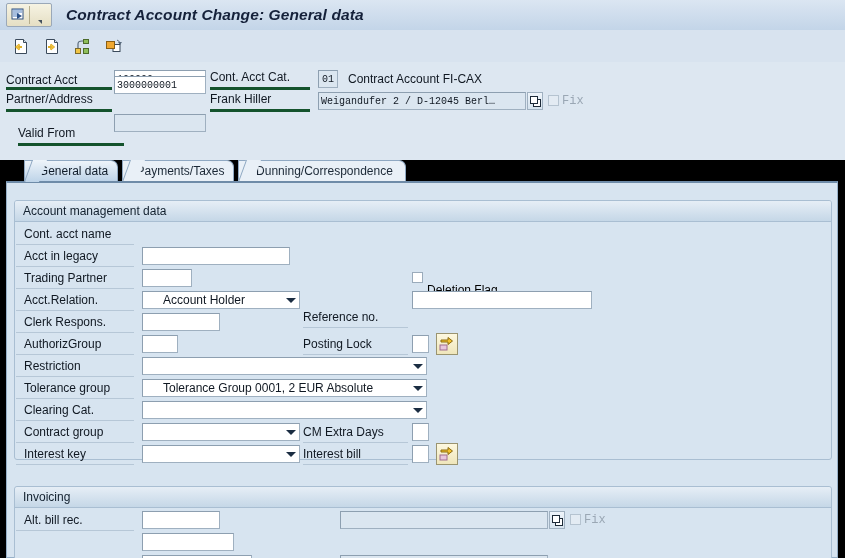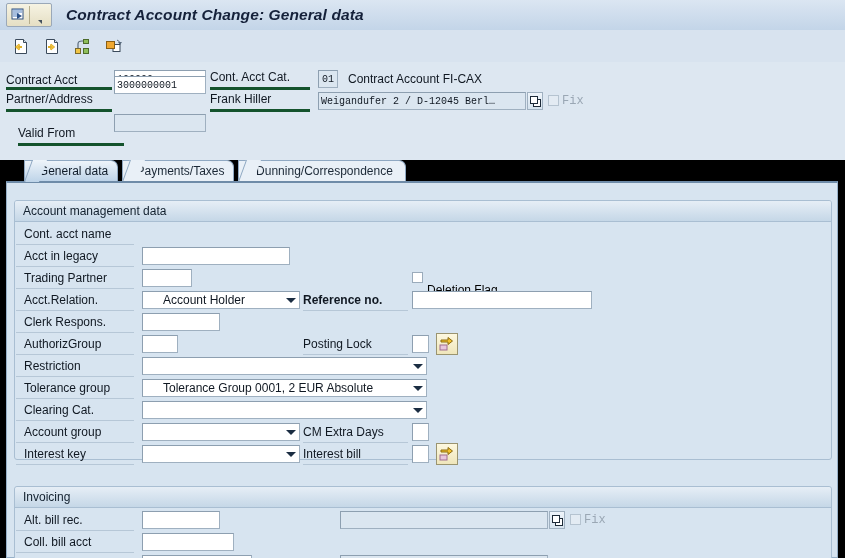--- a/index.html
+++ b/index.html
@@ -306,21 +306,21 @@
       <div class="cbx" style="position:absolute; left:397px; top:71px;"></div>
       <span style="position:absolute; left:412px; top:82px; font-size:12px;">Deletion Flag</span>
 
       <div class="frow" style="top:88px; width:816px;">
         <div class="flabel" style="width:118px;">Acct.Relation.</div>
       </div>
       <div class="dd" style="position:absolute; left:127px; top:90px; width:158px;">
         <span class="ddtxt">Account Holder</span>
         <span class="arrow"></span>
       </div>
-      <div class="flabel" style="position:absolute; left:288px; top:88px; width:105px; padding-left:0;font-weight:bold;">Reference no.</div>
+      <div class="flabel" style="position:absolute; left:288px; top:105px; width:105px; padding-left:0;">Reference no.</div>
       <input class="inp sans" style="position: absolute; left: 397px; top: 90px; width: 180px;" value="">
 
       <div class="frow" style="top:110px; width:816px;">
         <div class="flabel" style="width:118px;">Clerk Respons.</div>
       </div>
       <input class="inp sans" style="position: absolute; left: 127px; top: 112px; width: 78px;" value="">
 
       <div class="frow" style="top:132px; width:816px;">
         <div class="flabel" style="width:118px;">AuthorizGroup</div>
       </div>
@@ -352,21 +352,21 @@
 
       <div class="frow" style="top:198px; width:816px;">
         <div class="flabel" style="width:118px;">Clearing Cat.</div>
       </div>
       <div class="dd" style="position:absolute; left:127px; top:200px; width:285px;">
         <span class="ddtxt"></span>
         <span class="arrow"></span>
       </div>
 
       <div class="frow" style="top:220px; width:816px;">
-        <div class="flabel" style="width:118px;">Account group</div>
+        <div class="flabel" style="width:118px;">Contract group</div>
       </div>
       <div class="dd" style="position:absolute; left:127px; top:222px; width:158px;">
         <span class="ddtxt"></span>
         <span class="arrow"></span>
       </div>
       <div class="flabel" style="position:absolute; left:288px; top:220px; width:105px; padding-left:0;">CM Extra Days</div>
       <div class="smallbox" style="position:absolute; left:397px; top:222px;"></div>
 
       <div class="frow" style="top:242px; width:816px;">
         <div class="flabel" style="width:118px;">Interest key</div>
@@ -397,23 +397,20 @@
       <input class="inp sans shade" style="position: absolute; left: 325px; top: 24px; width: 208px;" readonly="" value="">
       <div class="copybtn" style="position:absolute; left:534px; top:24px;">
         <svg width="11" height="11" viewBox="0 0 11 11">
           <rect x="3.5" y="3.5" width="7" height="7" fill="#ffffff" stroke="#1d2a38"></rect>
           <rect x="0.5" y="0.5" width="7" height="7" fill="#ffffff" stroke="#1d2a38"></rect>
         </svg>
       </div>
       <div class="cbx dis" style="position:absolute; left:555px; top:27px;"></div>
       <span class="fixlbl" style="position:absolute; left:569px; top:26px;">Fix</span>
 
-      <div class="frow" style="top:44px; width:816px;">
-        <div class="flabel" style="width:118px;">Coll. bill acct</div>
-      </div>
       <input class="inp sans" style="position: absolute; left: 127px; top: 46px; width: 92px;" value="">
 
       <div class="frow" style="top:66px; width:816px;">
         <div class="flabel" style="width:118px;"></div>
       </div>
       <input class="inp sans" style="position: absolute; left: 127px; top: 68px; width: 110px;">
       <input class="inp sans shade" style="position: absolute; left: 325px; top: 68px; width: 208px;" readonly="">
     </div>
 
   </div>

